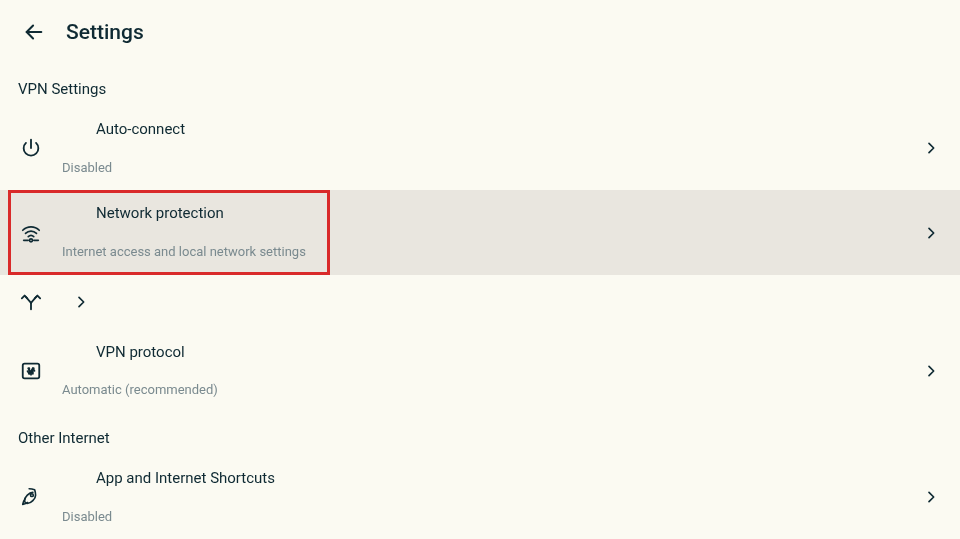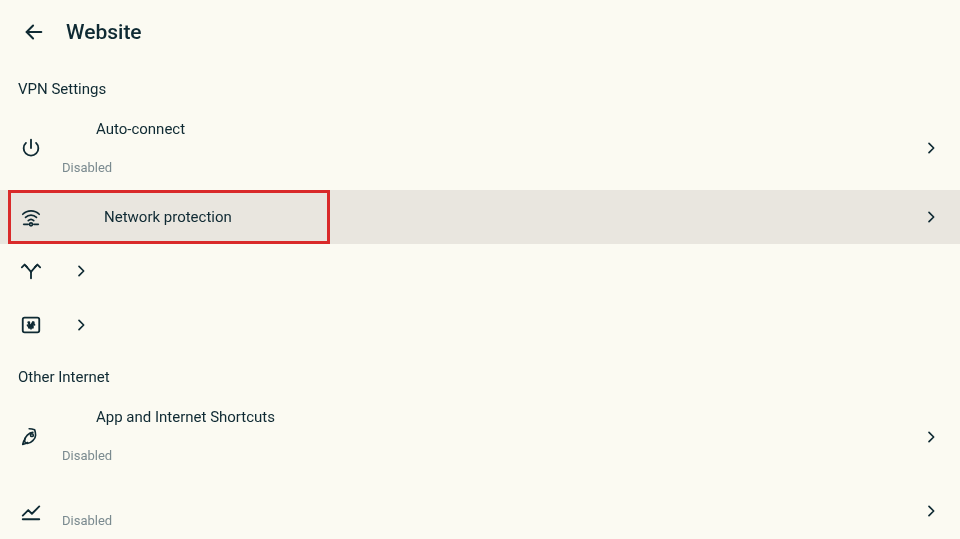--- a/index.html
+++ b/index.html
@@ -68,21 +68,20 @@
   }
   .chevron {
     width: 22px; height: 22px;
     display: flex; align-items: center; justify-content: center;
     color: #0f2a33;
     margin-left: 8px;
     flex-shrink: 0;
   }
   .row.highlight {
     background: #e9e6df;
-    gap: 8px;
   }
   .highlight-box {
     position: absolute;
     left: 8px;
     top: 0;
     bottom: 0;
     width: 322px;
     border: 3px solid #d92a2a;
     pointer-events: none;
   }
@@ -91,21 +90,21 @@
 </head>
 <body>
 
 <div class="header">
   <div class="back-btn">
     <svg width="22" height="22" viewBox="0 0 24 24" fill="none" stroke="#0f2a33" stroke-width="2.2" stroke-linecap="round" stroke-linejoin="round">
         <line x1="20" y1="12" x2="4" y2="12"></line>
         <polyline points="11 5 4 12 11 19"></polyline>
       </svg>
   </div>
-  <div class="header-title">Website</div>
+  <div class="header-title">Settings</div>
 </div>
 
 <div class="section-header">VPN Settings</div>
 
 <div class="row">
   <div class="row-icon">
     <svg width="22" height="22" viewBox="0 0 24 24" fill="none" stroke="#0f2a33" stroke-width="2" stroke-linecap="round">
         <path d="M12 3v9"></path>
         <path d="M6.5 6.5a8 8 0 1 0 11 0"></path>
       </svg>
@@ -128,20 +127,21 @@
       <path d="M3 9c5-5 13-5 18 0"></path>
         <path d="M6 12.5c3.5-3.5 8.5-3.5 12 0"></path>
         <path d="M9 16c1.8-1.8 4.2-1.8 6 0"></path>
       <line x1="4" y1="20" x2="9" y2="20"></line>
         <line x1="15" y1="20" x2="20" y2="20"></line>
       <circle cx="12" cy="20" r="1.6"></circle>
     </svg>
   </div>
   <div class="row-text">
     <div class="row-title">Network protection</div>
+    <div class="row-sub">Internet access and local network settings</div>
   </div>
   <div class="chevron">
     <svg width="16" height="16" viewBox="0 0 24 24" fill="none" stroke="#0f2a33" stroke-width="2.5" stroke-linecap="round" stroke-linejoin="round">
         <polyline points="9 5 16 12 9 19"></polyline>
       </svg>
   </div>
 </div>
 
 <div class="row">
   <div class="row-icon">
@@ -166,20 +166,24 @@
       <rect x="3" y="4" width="18" height="16" rx="2"></rect>
         <polyline points="10 9 10 15"></polyline>
         <polyline points="14 9 14 15"></polyline>
         <polyline points="8 12 10 15 14 9 16 12" stroke-width="1.6"></polyline>
       <line x1="12" y1="8" x2="12" y2="16" stroke-width="0"></line>
       <polyline points="12 8 12 16" stroke-width="0"></polyline>
       <polyline points="9 9 12 14 15 9"></polyline>
         <line x1="12" y1="14" x2="12" y2="16"></line>
     </svg>
   </div>
+  <div class="row-text">
+    <div class="row-title">VPN protocol</div>
+    <div class="row-sub">Automatic (recommended)</div>
+  </div>
   <div class="chevron">
     <svg width="16" height="16" viewBox="0 0 24 24" fill="none" stroke="#0f2a33" stroke-width="2.5" stroke-linecap="round" stroke-linejoin="round">
         <polyline points="9 5 16 12 9 19"></polyline>
       </svg>
   </div>
 </div>
 
 <div class="section-header">Other Internet</div>
 
 <div class="row">

